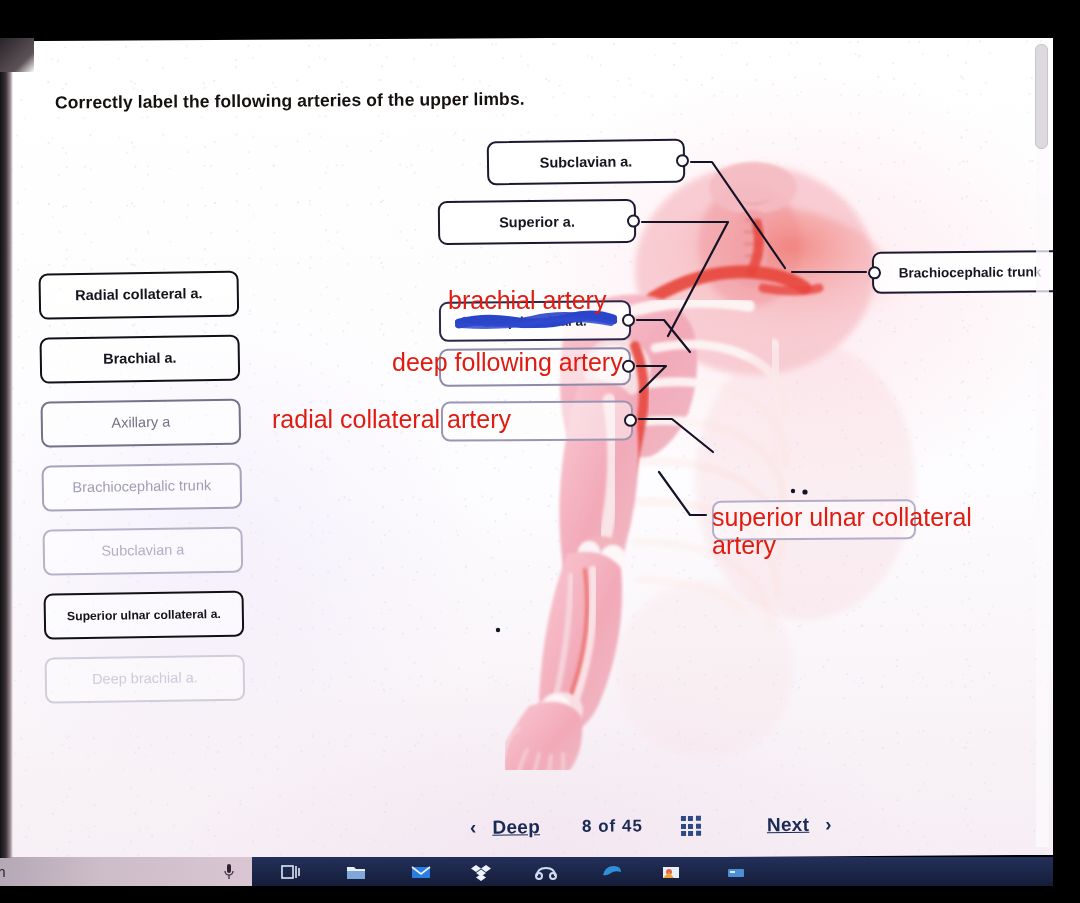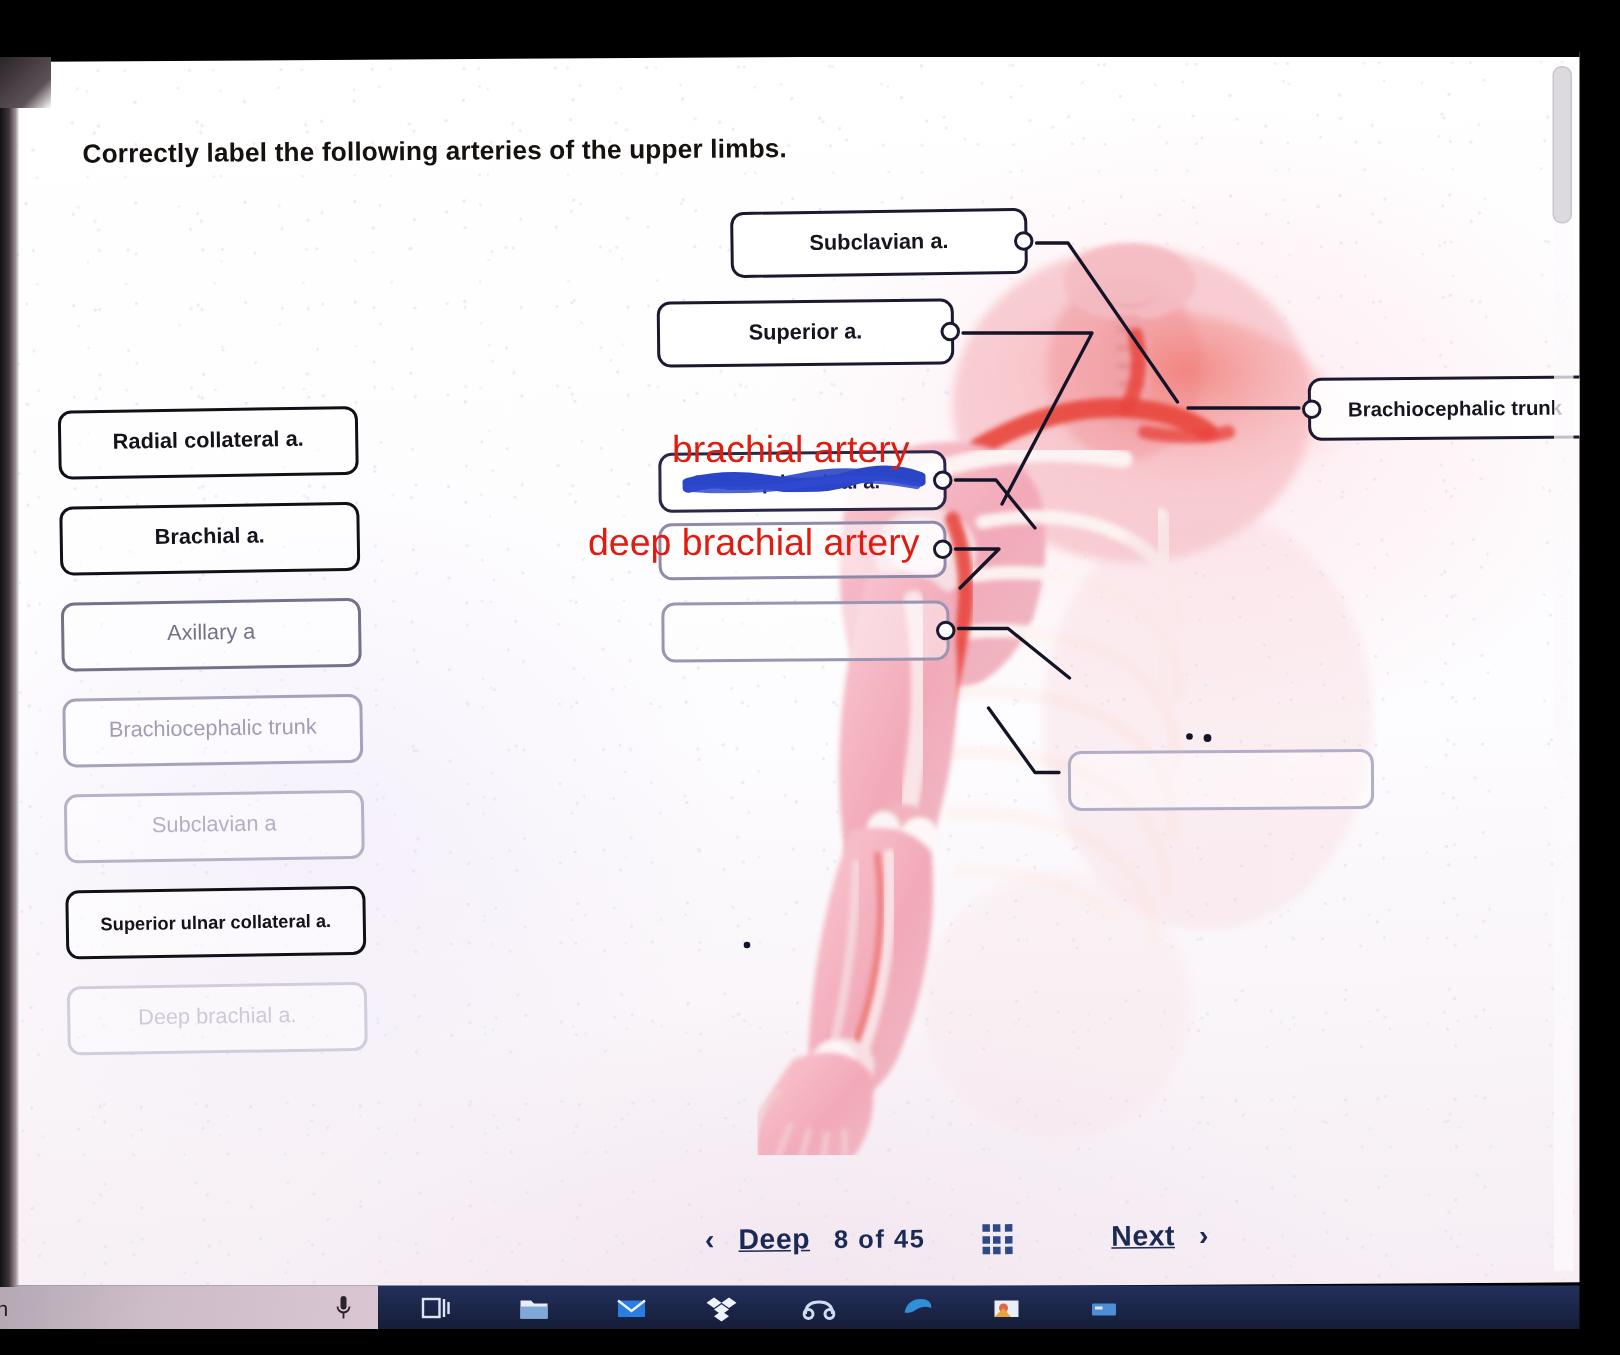--- a/index.html
+++ b/index.html
@@ -325,26 +325,29 @@
 
   <div id="scribble">
     <svg viewBox="0 0 162 17" preserveAspectRatio="none">
       <path d="M4 11 q26 -6 52 -1 q30 6 58 -2 q24 -6 44 2" stroke="#2a45c8" stroke-width="10" fill="none" stroke-linecap="round"></path>
       <path d="M10 8 q34 7 68 0 q32 -7 76 3" stroke="#2a45c8" stroke-width="7" fill="none" stroke-linecap="round" opacity=".9"></path>
       <path d="M6 13 q40 4 80 -2 q34 -5 70 3" stroke="#2f4ad0" stroke-width="5" fill="none" stroke-linecap="round" opacity=".85"></path>
     </svg>
   </div>
 
   <div class="red" id="ann-brachial">brachial artery</div>
-  <div class="red" id="ann-deep">deep brachial artery</div>
+  <div class="red" id="ann-deep">deep following artery</div>
+  <div class="red" id="ann-radial">radial collateral artery</div>
+  <div class="red" id="ann-sup">superior ulnar collateral
+artery</div>
 
   <div id="nav">
     <span class="chev">‹</span>
     <span class="lnk">Deep</span>
-    <span class="count" style="">8 of 45</span>
+    <span class="count" style="margin-left:26px;">8 of 45</span>
     <span id="grid-icon" style="margin-left:22px;">
       <i></i>
         <i></i>
         <i></i>
         <i></i>
         <i></i>
         <i></i>
         <i></i>
         <i></i>
         <i></i>

